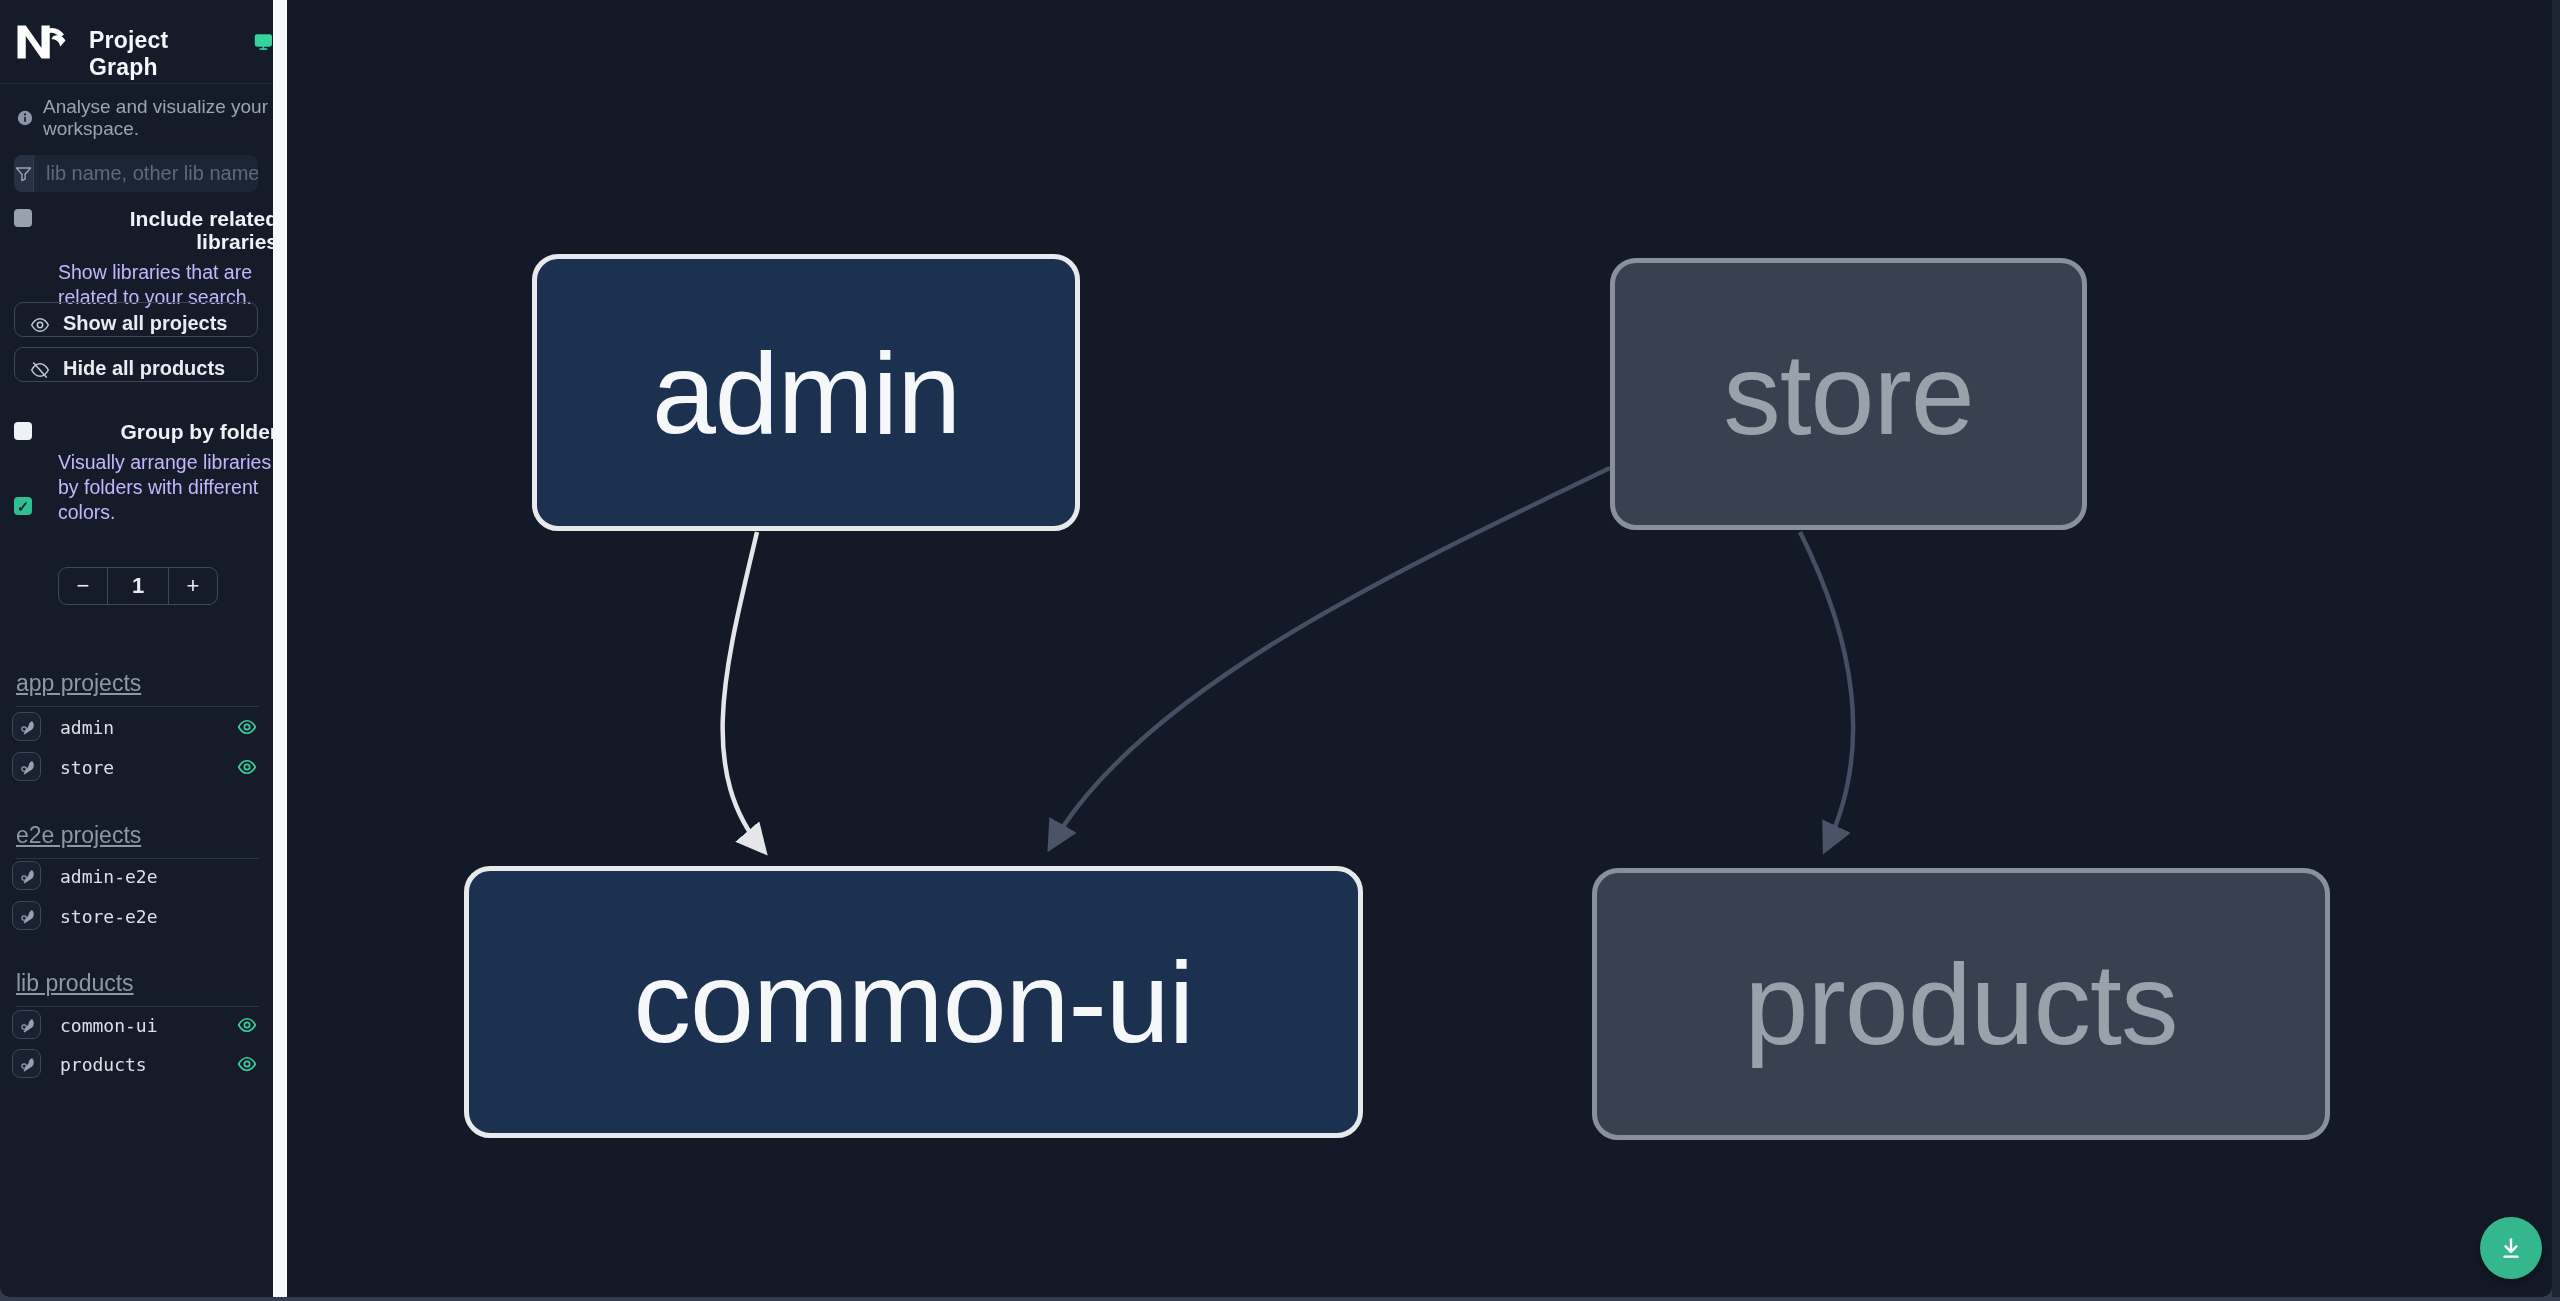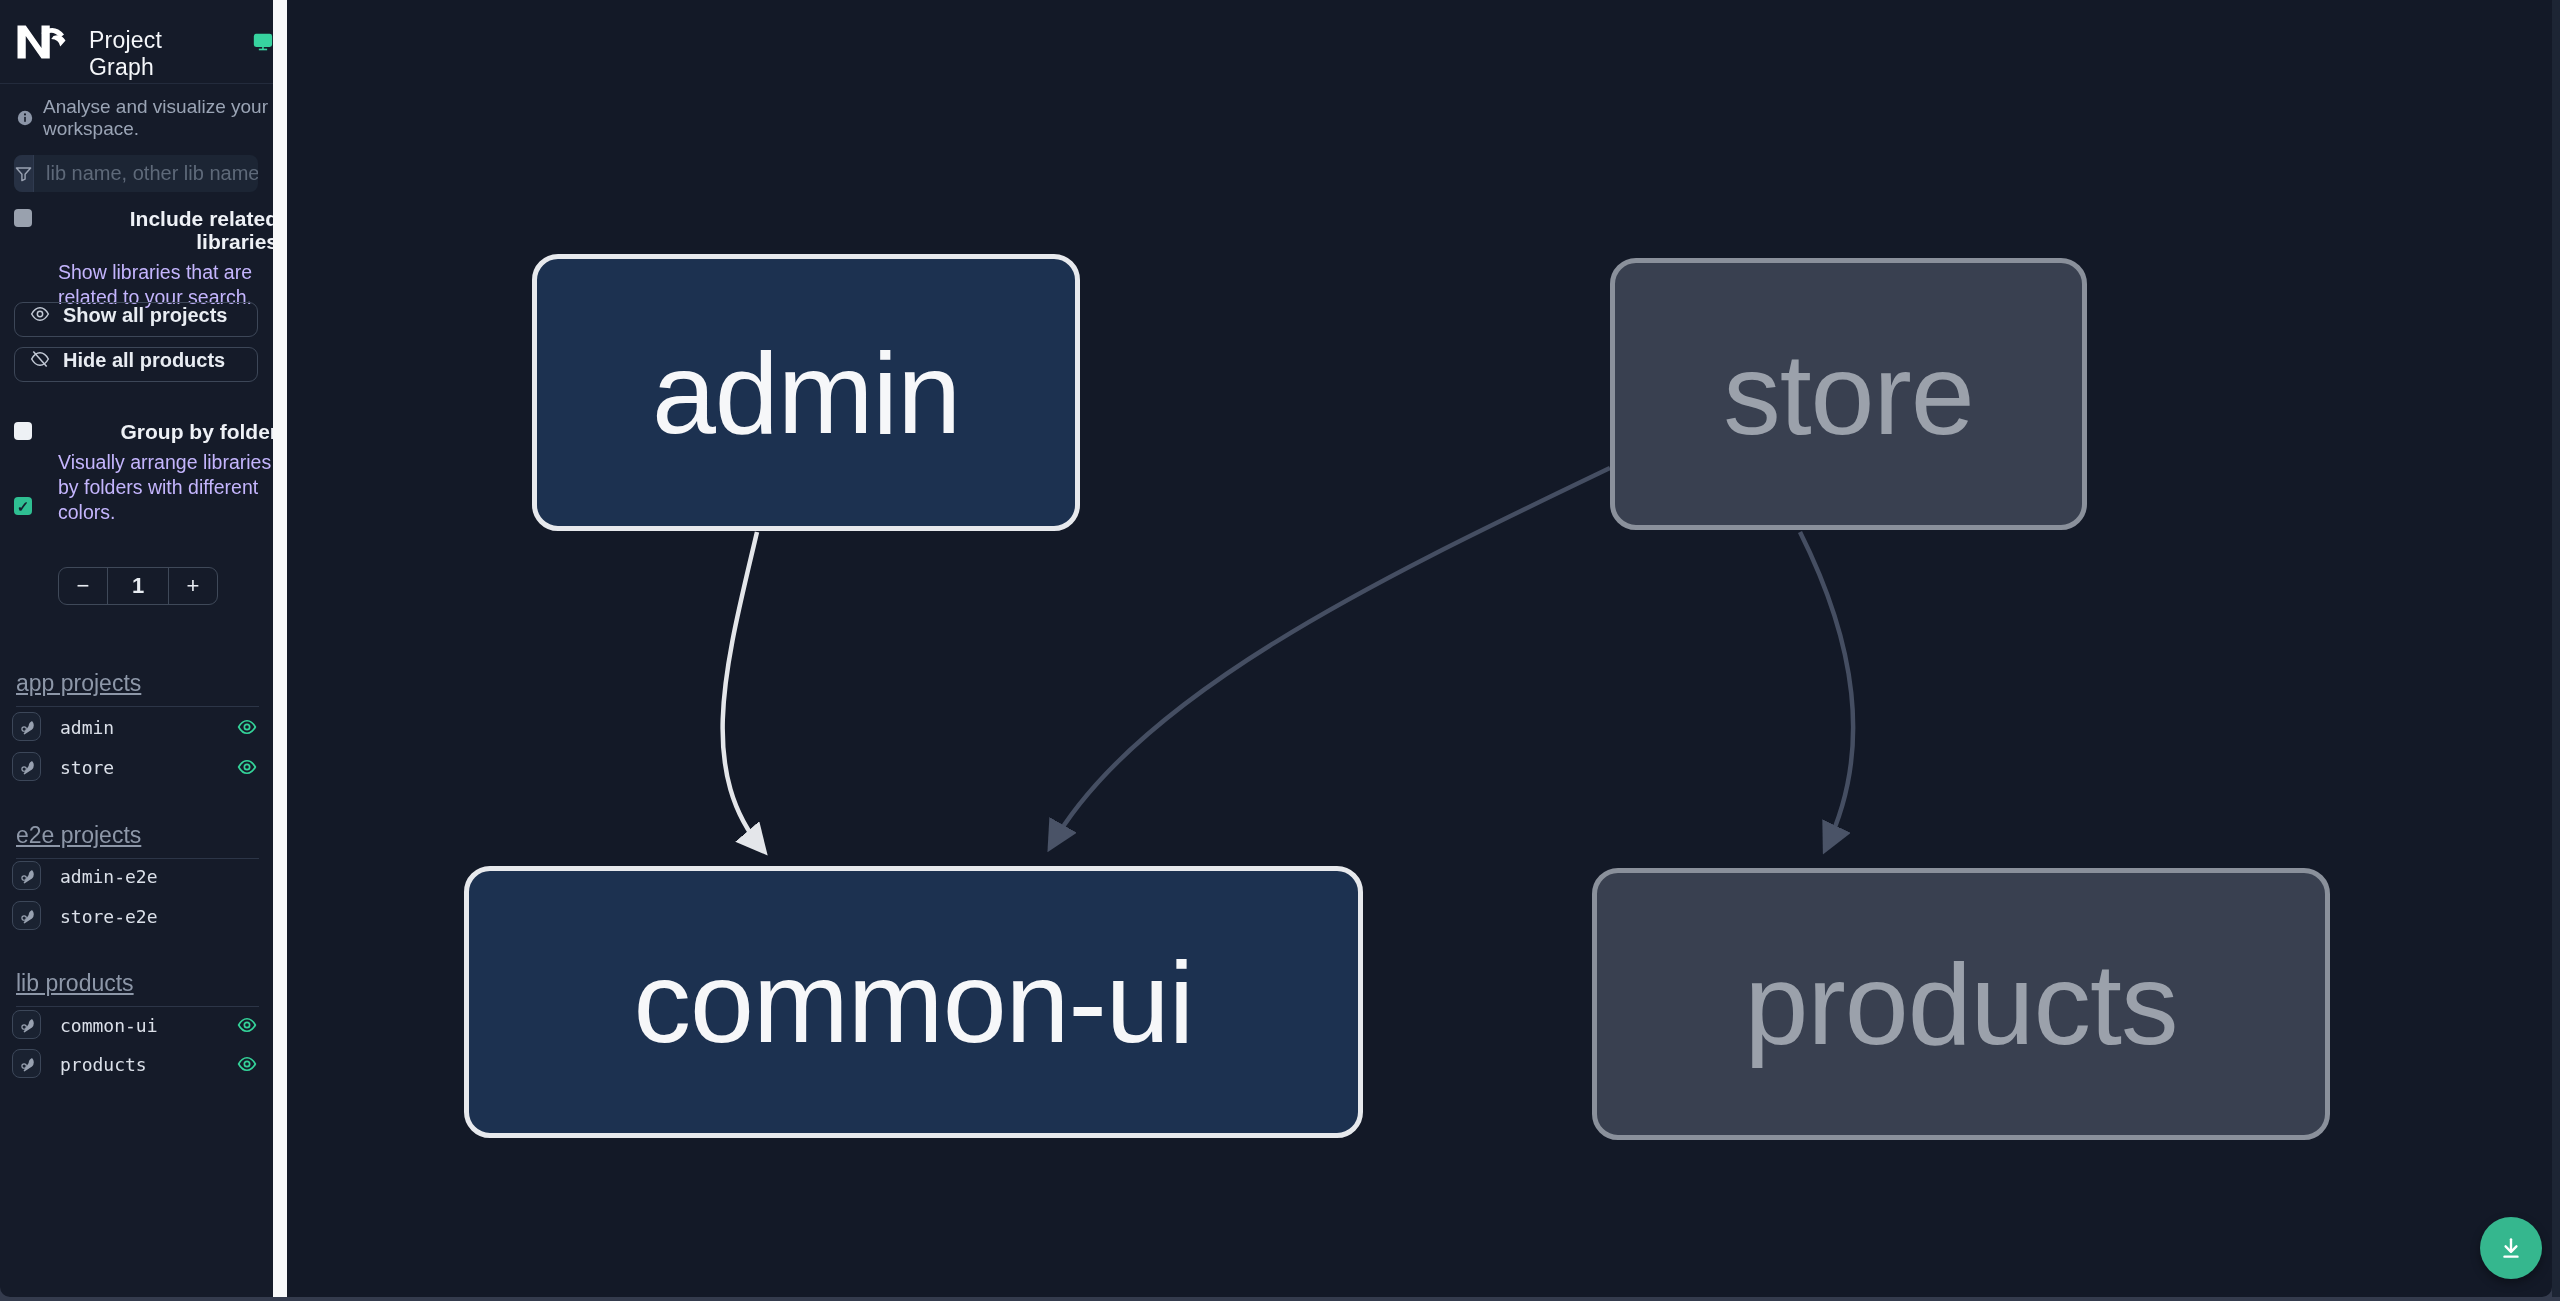--- a/index.html
+++ b/index.html
@@ -6,21 +6,21 @@
   *{box-sizing:border-box;}
   .app{position:relative;width:2560px;height:1301px;background:#343b4d;
        font-family:"Liberation Sans",sans-serif;-webkit-font-smoothing:antialiased;}
 
   
   .sidebar{position:absolute;left:0;top:0;width:273px;height:1297px;background:#151b29;
            border-bottom-left-radius:10px;overflow:hidden;}
   .sb-header{position:absolute;left:0;top:0;width:100%;height:84px;display:flex;align-items:center;
              padding-left:16px;border-bottom:1px solid #232b3c;}
   .nx-logo{width:51px;height:38px;flex:0 0 auto;}
-  .sb-title{color:#f5f7fa;font-size:23px;font-weight:400;margin-left:22px;letter-spacing:.2px;margin-top:24px;}
+  .sb-title{color:#f5f7fa;font-size:23px;font-weight:700;margin-left:22px;letter-spacing:.2px;margin-top:24px;}
   .monitor-ic{margin-left:20px;width:20px;height:20px;}
 
   .tagline{position:absolute;left:17px;top:96px;display:flex;align-items:center;gap:10px;
            color:#9aa4b5;font-size:19px;}
   .info-ic{width:16px;height:16px;flex:0 0 auto;}
 
   .search{position:absolute;left:14px;top:155px;width:244px;height:37px;display:flex;
           border-radius:8px;overflow:hidden;background:#1c2534;}
   .search .funnel-cell{width:37px;height:100%;background:#273144;display:flex;align-items:center;
           justify-content:center;border-right:1px solid #303b50;}
@@ -32,21 +32,21 @@
   .cb{width:18px;height:18px;border-radius:4px;flex:0 0 auto;margin-top:2px;
       display:flex;align-items:center;justify-content:center;}
   .cb.gray{background:#99a1ae;}
   .cb.white{background:#eef1f5;}
   .cb.green{background:#2fbf92;color:#15202e;font-size:15px;font-weight:700;line-height:1;}
   .check-texts{margin-left:26px;}
   .check-label{color:#eef1f6;font-size:21px;font-weight:700;line-height:1.1;text-align:right;}
   .check-desc{color:#c4b5fd;font-size:19.5px;line-height:25px;margin-top:7px;width:220px;}
 
   .sb-btn{position:absolute;left:14px;width:244px;height:35px;border-radius:9px;
-          border:1.5px solid #3d4758;background:transparent;display:flex;align-items:flex-start;
+          border:1.5px solid #3d4758;background:transparent;display:flex;align-items:flex-end;
           padding-left:15px;cursor:pointer;}
   .sb-btn .ic{width:20px;height:20px;margin-right:13px;}
   .sb-btn span{color:#e8ecf2;font-size:20px;font-weight:700;}
 
   .stepper{position:absolute;left:58px;top:567px;width:160px;height:38px;display:flex;
            border:1px solid #3f4959;border-radius:9px;overflow:hidden;}
   .stepper>div{display:flex;align-items:center;justify-content:center;color:#e8ecf2;font-size:22px;}
   .stp-dec{width:48px;}
   .stp-val{width:62px;border-left:1px solid #3f4959;border-right:1px solid #3f4959;font-weight:700;}
   .stp-inc{flex:1;}

